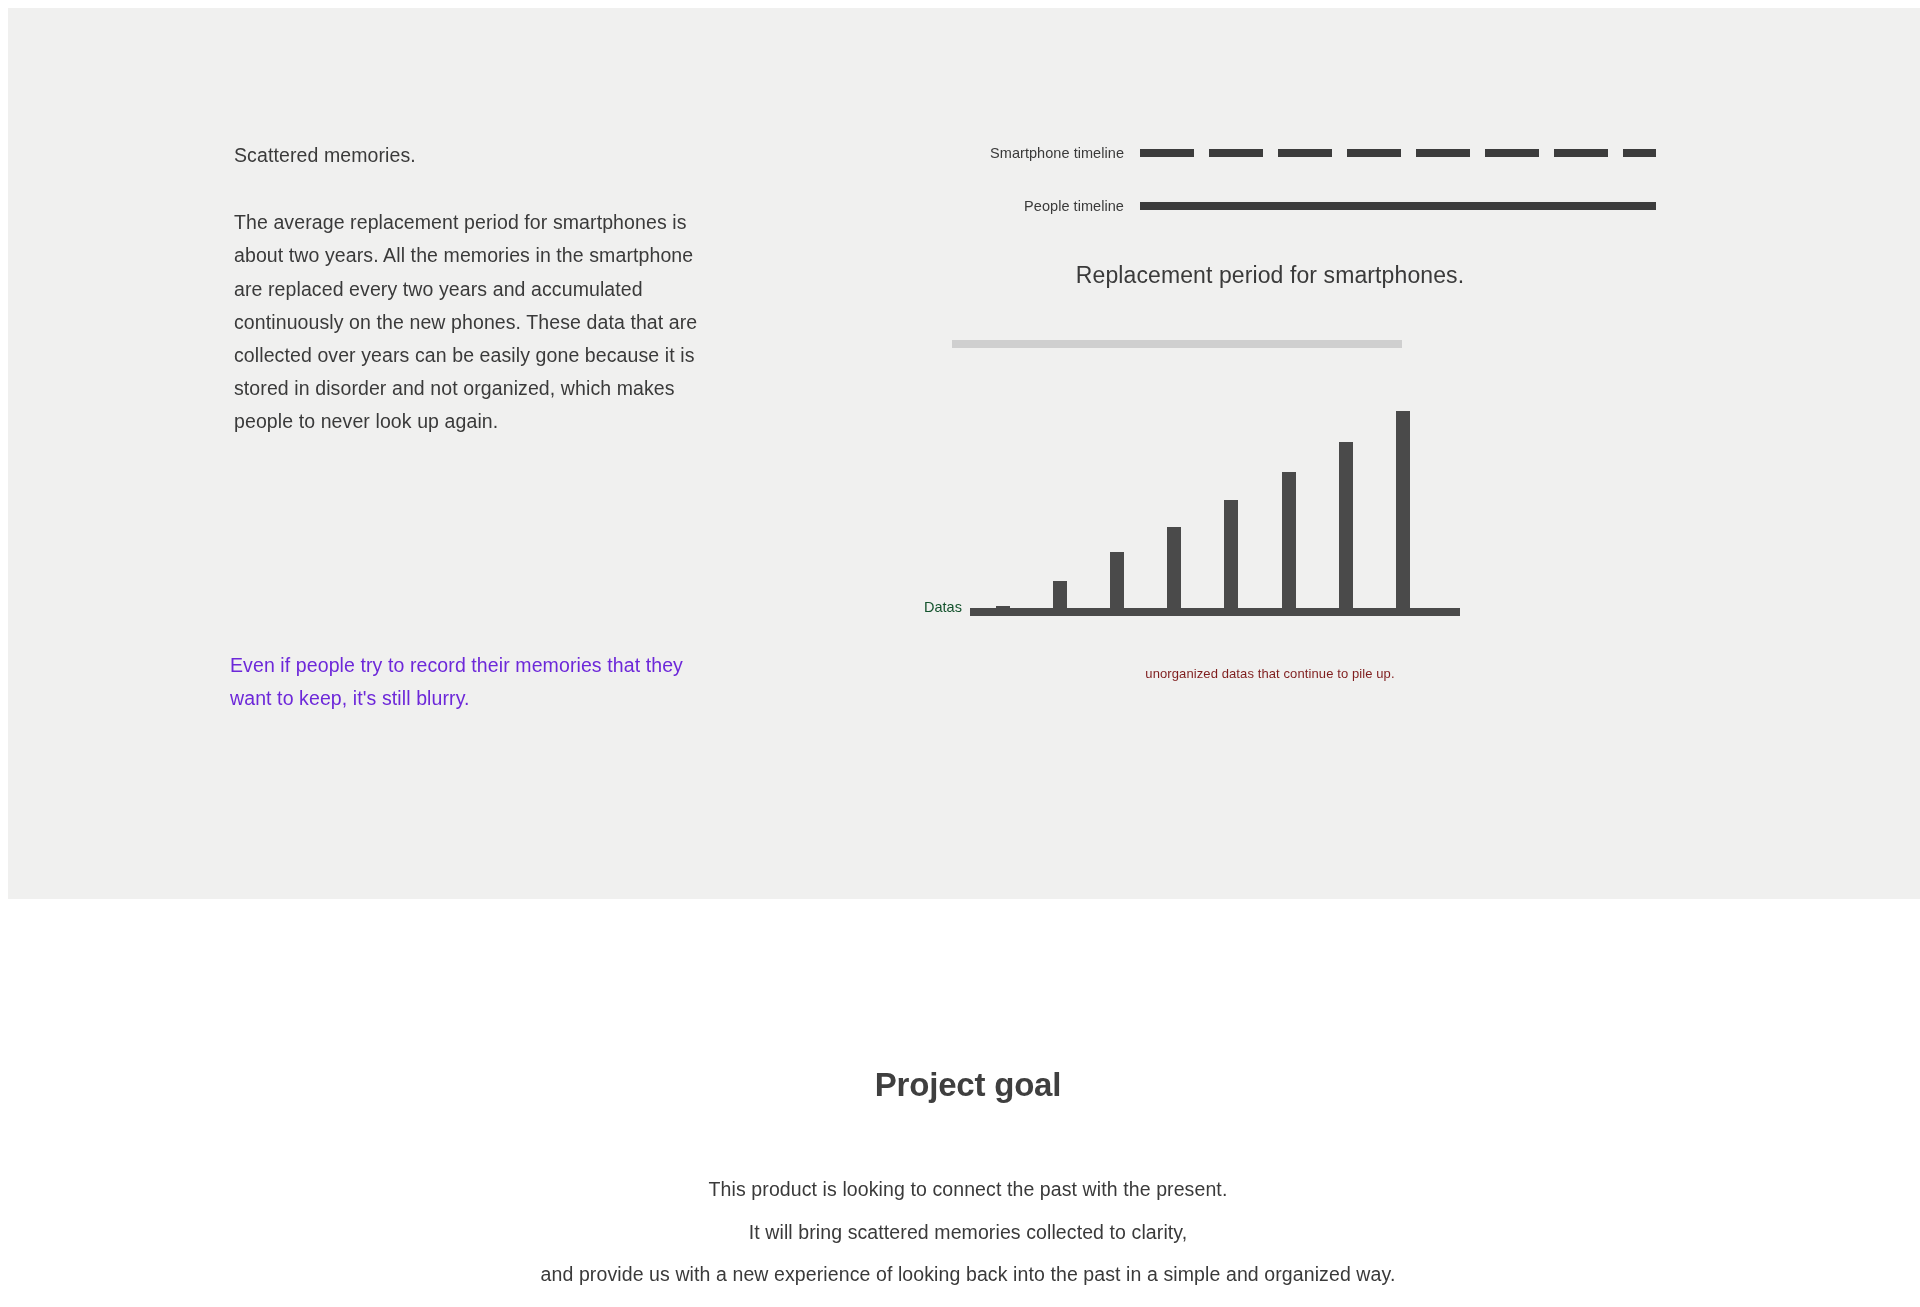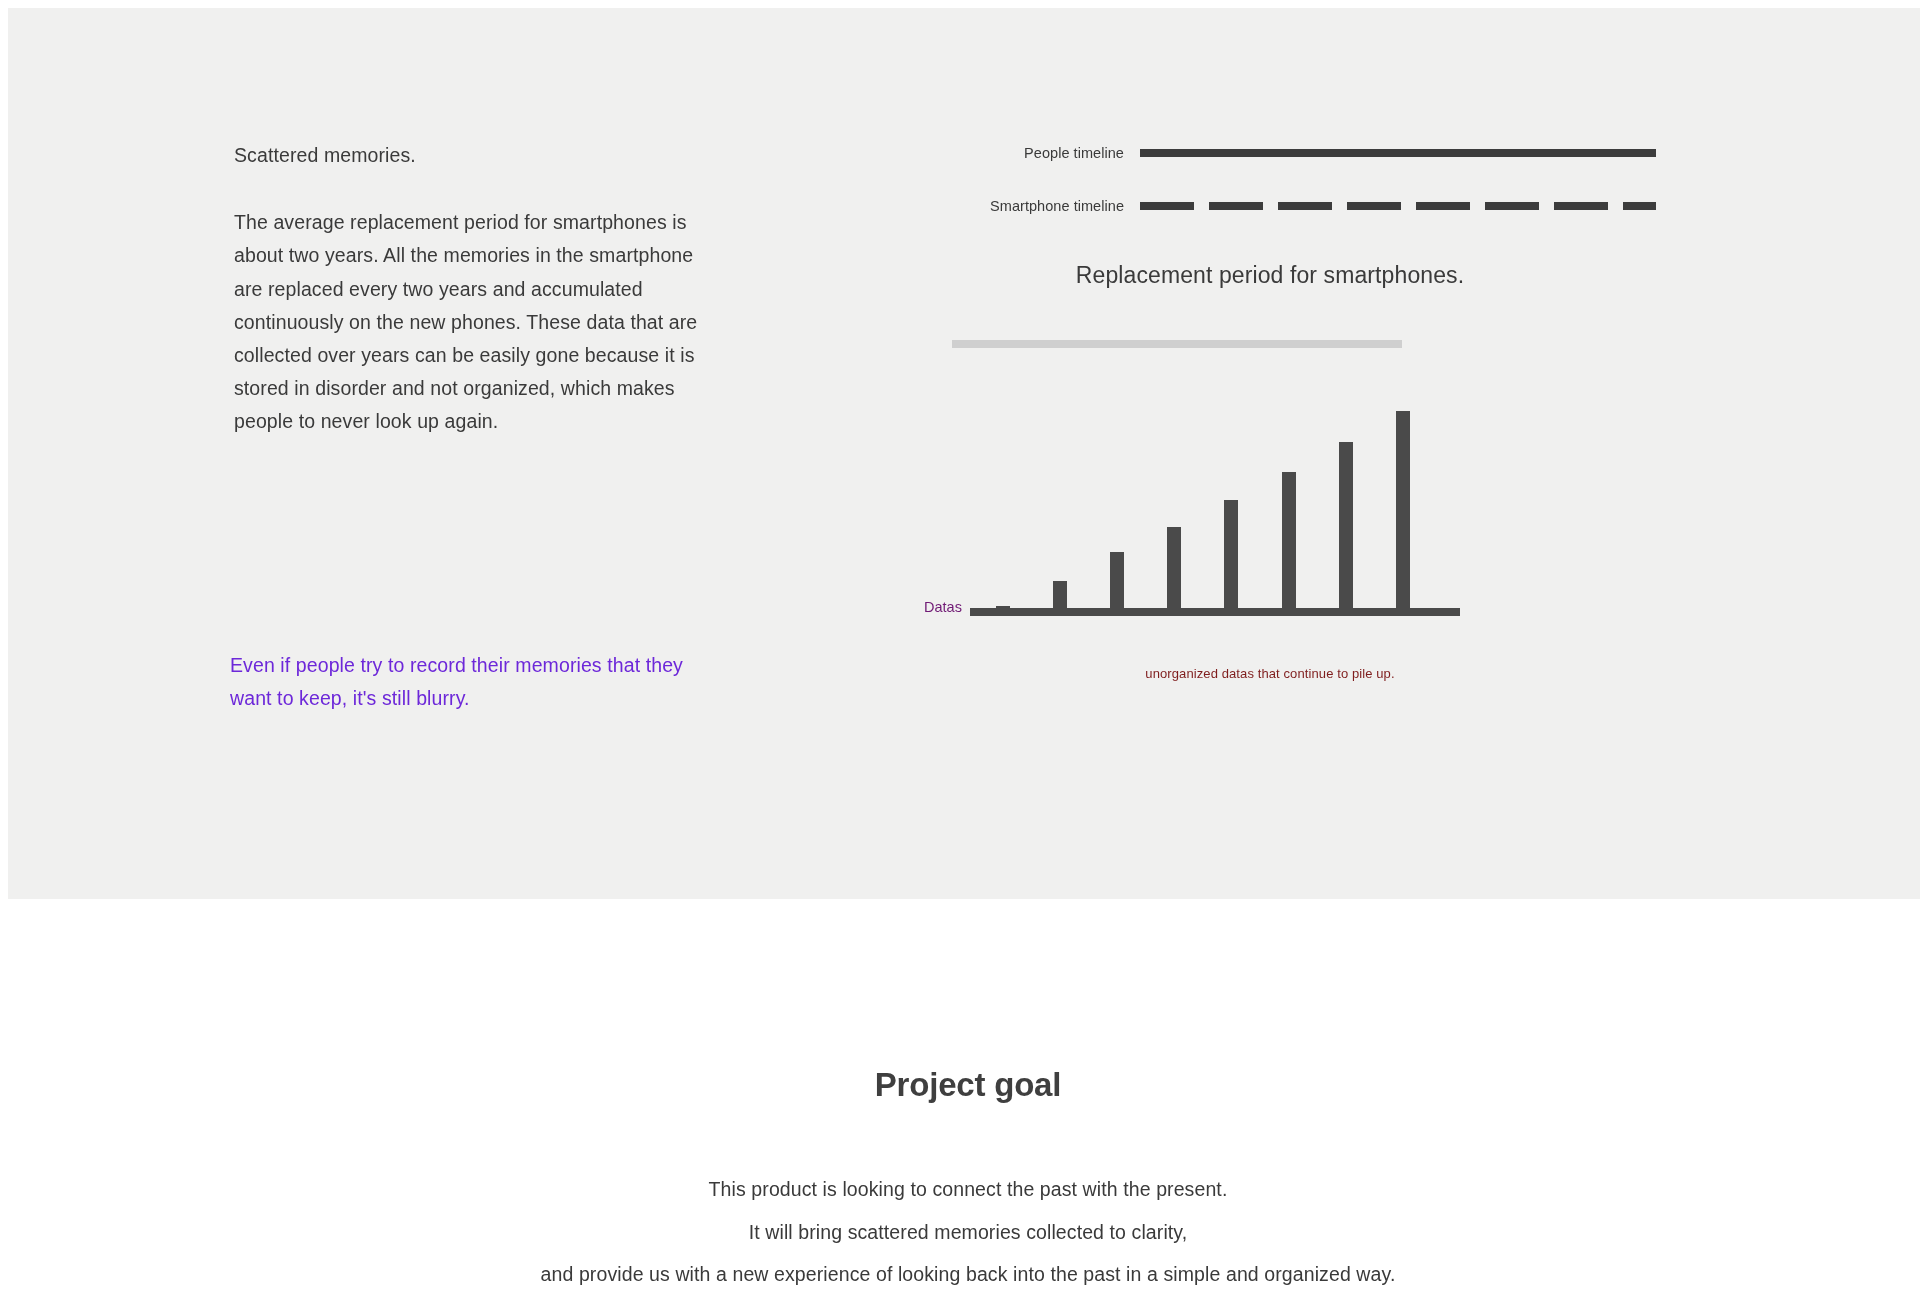--- a/index.html
+++ b/index.html
@@ -61,21 +61,21 @@
   
   #visual-divider{
     margin-top:47px; margin-left:-20px;
     width:450px; height:1px; background:#cfcfcf;
   }
 
   
   #chart-block{ margin-top:40px; margin-left:-60px; position:relative; }
   #chart-inner{ display:flex; align-items:flex-end; }
   #chart-ylabel{
-    font-size:14.5px; color:#701a75; white-space:nowrap;
+    font-size:14.5px; color:#14532d; white-space:nowrap;
     padding-right:16px; padding-bottom:2px; line-height:1;
   }
   #chart-plot{ position:relative; width:440px; height:220px; }
   #bars{
     position:absolute; left:0; right:0; bottom:2px;
     height:218px; display:flex; align-items:flex-end;
     justify-content:space-between; padding:0 8px 0 18px;
   }
   .bar{ width:14px; background:#4a4a4a; }
   #chart-axis{
@@ -112,26 +112,26 @@
       <p class="lead">Scattered memories.</p>
       <p id="problem-body">The average replacement period for smartphones is about two years. All the memories in the smartphone are replaced every two years and accumulated continuously on the new phones. These data that are collected over years can be easily gone because it is stored in disorder and not organized, which makes people to never look up again.</p>
     </div>
 
     <p id="problem-note">Even if people try to record their memories that they want to keep, it's still blurry.</p>
 
     <div id="visuals">
 
       <div id="timeline-diagram">
         <div class="timeline-row">
+          <span class="tl-label">Smartphone timeline</span>
+          <span class="tl-line tl-dashed"></span>
+        </div>
+        <div class="timeline-row">
           <span class="tl-label">People timeline</span>
           <span class="tl-line tl-solid"></span>
-        </div>
-        <div class="timeline-row">
-          <span class="tl-label">Smartphone timeline</span>
-          <span class="tl-line tl-dashed"></span>
         </div>
       </div>
 
       <p id="timeline-caption">Replacement period for smartphones.</p>
 
       <div id="visual-divider"></div>
 
       <div id="chart-block">
         <div id="chart-inner">
           <span id="chart-ylabel">Datas</span>

